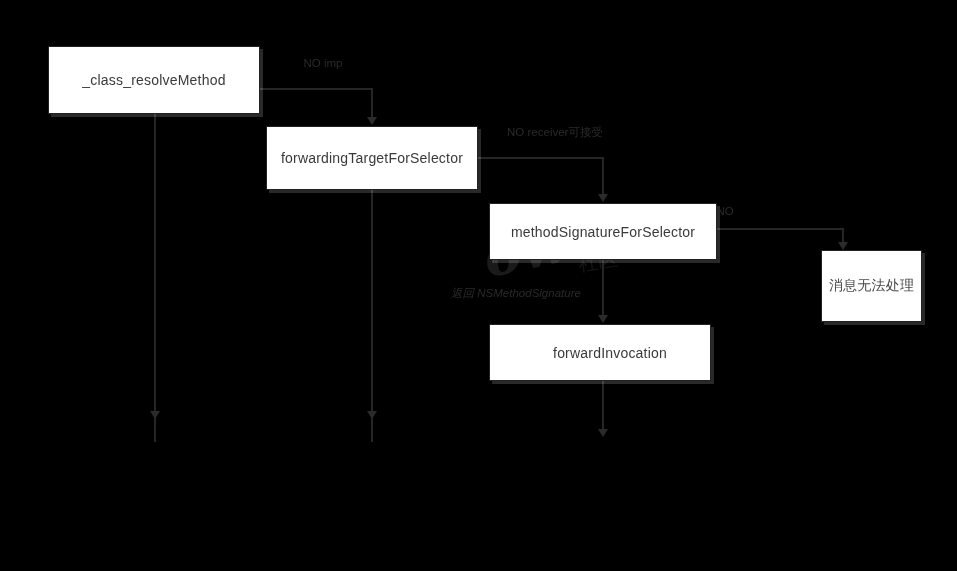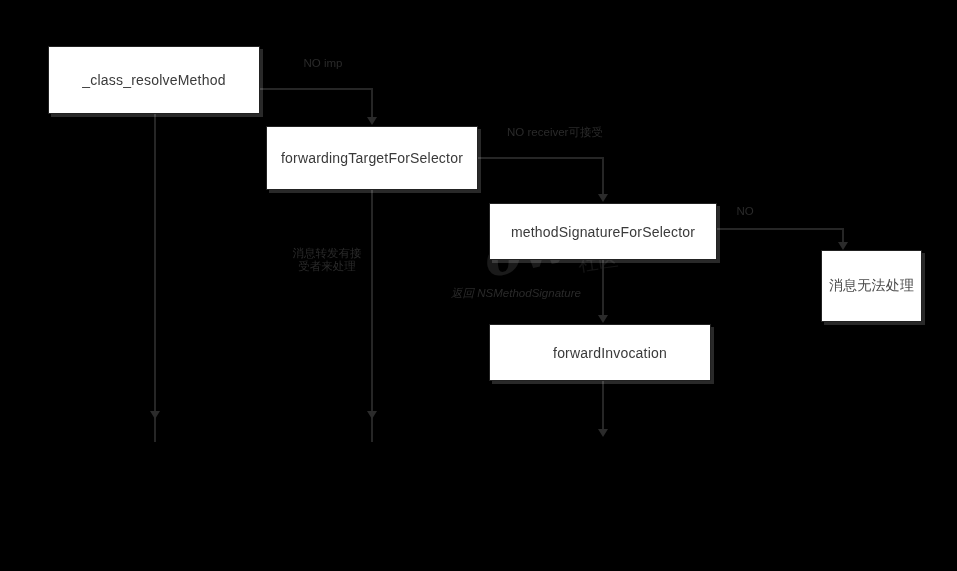--- a/index.html
+++ b/index.html
@@ -106,25 +106,23 @@
   <div class="edge v" style="left:154px; top:419px; height:23px;"></div>
 
   <div class="edge v" style="left:371px; top:190px; height:230px;"></div>
   <div class="arrow-down" style="left:367px; top:411px;"></div>
   <div class="edge v" style="left:371px; top:419px; height:23px;"></div>
 
   <div class="edge v" style="left:602px; top:381px; height:50px;"></div>
   <div class="arrow-down" style="left:598px; top:429px;"></div>
 
   <div class="edge-label" style="left:288px; top:57px; width:70px;">NO imp</div>
-  <div class="edge-label" style="left:281px; top:247px; width:92px;">消息转发有接
-受者来处理</div>
   <div class="edge-label" style="left:489px; top:126px; width:132px;">NO receiver可接受</div>
   <div class="edge-label" style="left:427px; top:287px; width:178px;font-style:italic;">返回 NSMethodSignature</div>
-  <div class="edge-label" style="left:732px; top:205px; width:26px;">NO</div>
+  <div class="edge-label" style="left:712px; top:205px; width:26px;">NO</div>
 
   <div class="node" style="left:48px; top:46px; width:212px; height:68px;">
     <span>_class_resolveMethod</span>
   </div>
 
   <div class="node" style="left:266px; top:126px; width:212px; height:64px;">
     <span>forwardingTargetForSelector</span>
   </div>
 
   <div class="node" style="left:489px; top:203px; width:228px; height:57px;">

